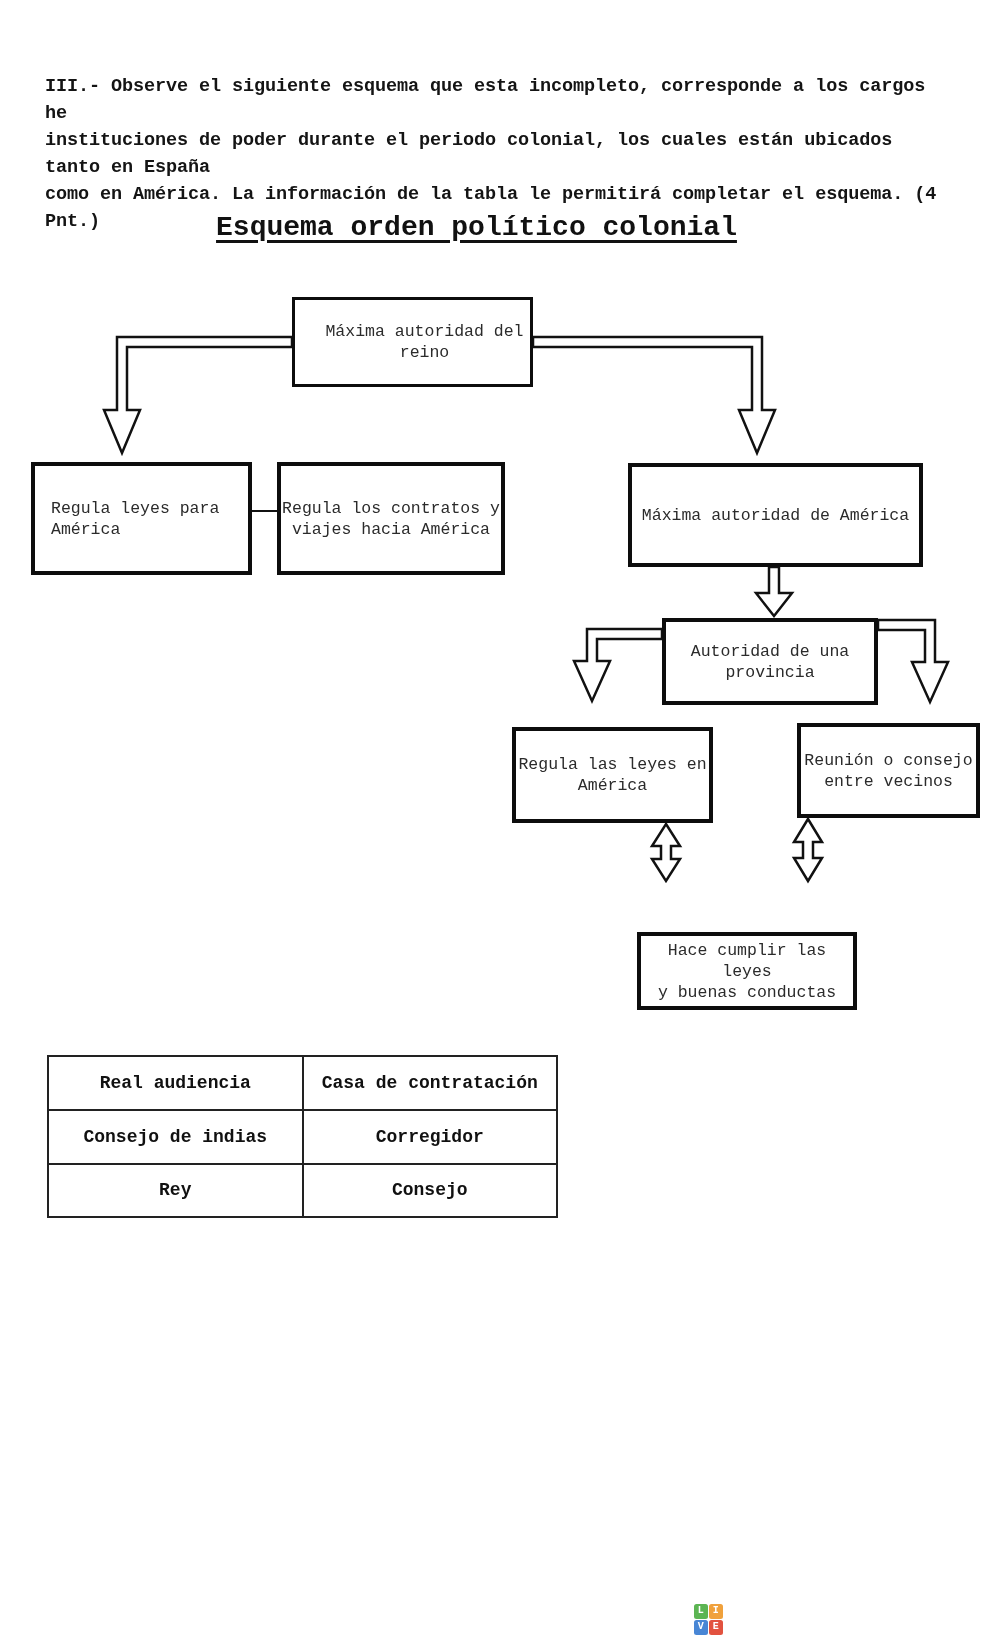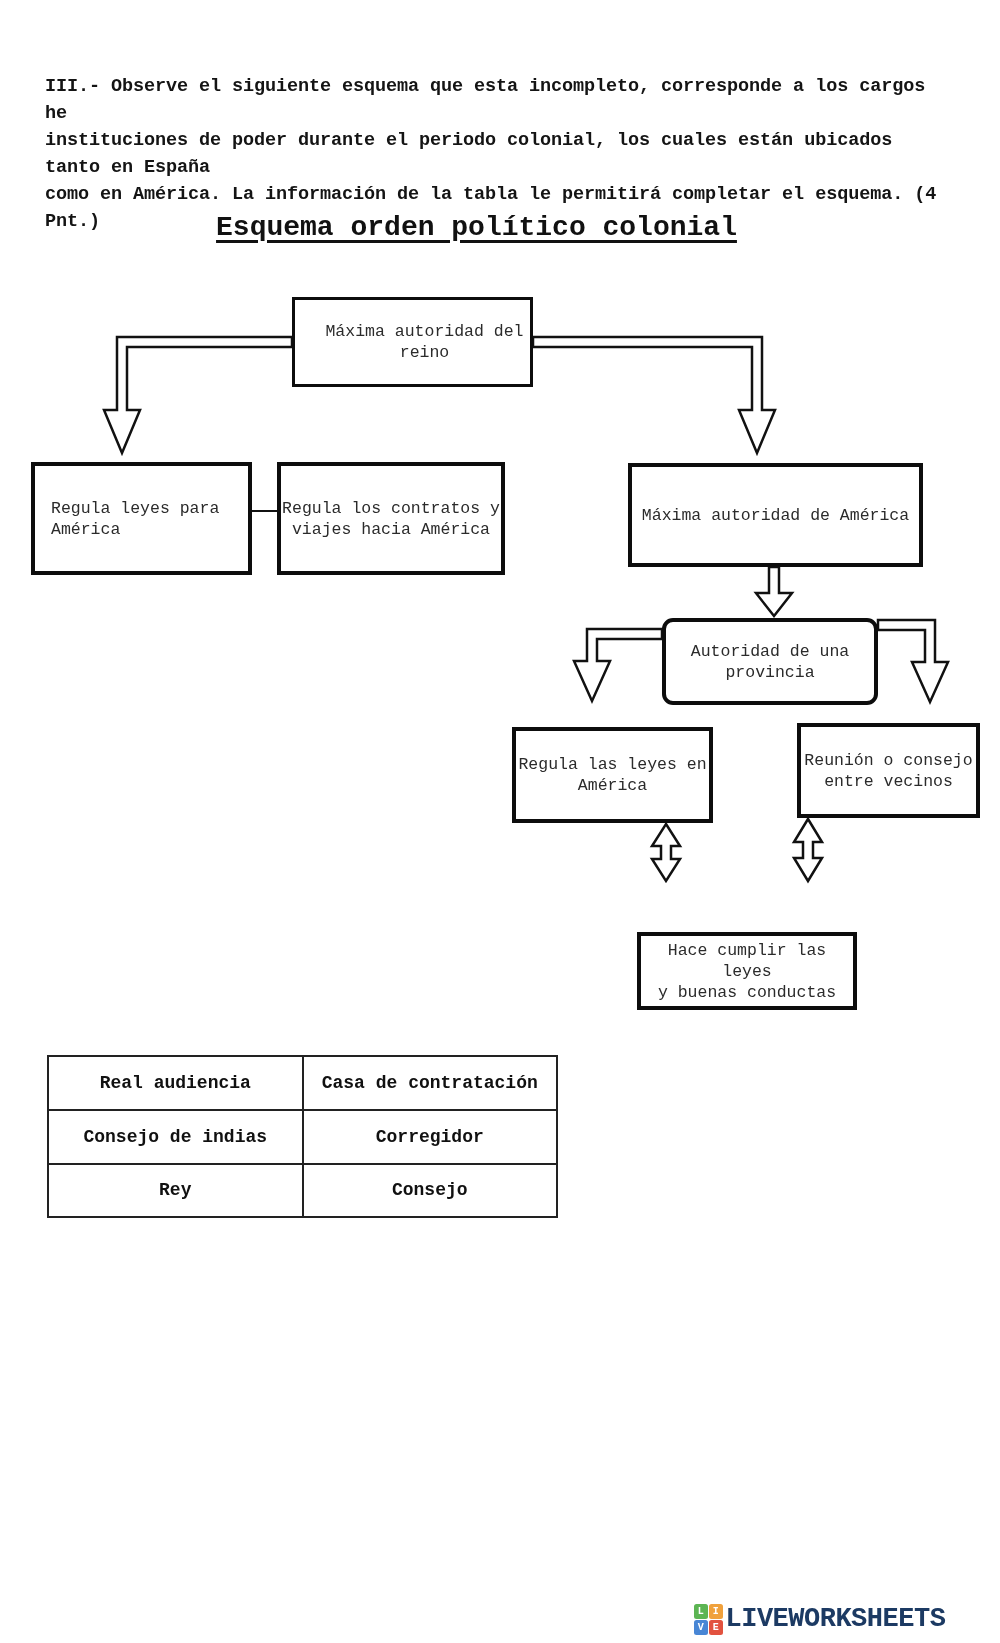--- a/index.html
+++ b/index.html
@@ -81,21 +81,21 @@
 
   <div class="box" style="left:277px;top:462px;width:228px;height:113px;">
     <span>Regula los contratos y
 viajes hacia América</span>
   </div>
 
   <div class="box" style="left:628px;top:463px;width:295px;height:104px;">
     <span>Máxima autoridad de América</span>
   </div>
 
-  <div class="box" style="left:662px;top:618px;width:216px;height:87px;border-radius:11px;">
+  <div class="box" style="left:662px;top:618px;width:216px;height:87px;">
     <span>Autoridad de una
 provincia</span>
   </div>
 
   <div class="box" style="left:512px;top:727px;width:201px;height:96px;">
     <span>Regula las leyes en
 América</span>
   </div>
 
   <div class="box" style="left:797px;top:723px;width:183px;height:95px;">
@@ -125,16 +125,15 @@
     </tbody>
   </table>
 
   <div class="abs logo">
     <div class="logo-grid">
       <div class="tile tile-l">L</div>
       <div class="tile tile-i">I</div>
       <div class="tile tile-v">V</div>
       <div class="tile tile-e">E</div>
     </div>
-    <div class="logo-text">LIVEWORKSHEETS</div>
   </div>
 
 </div>
 
 </body></html>

